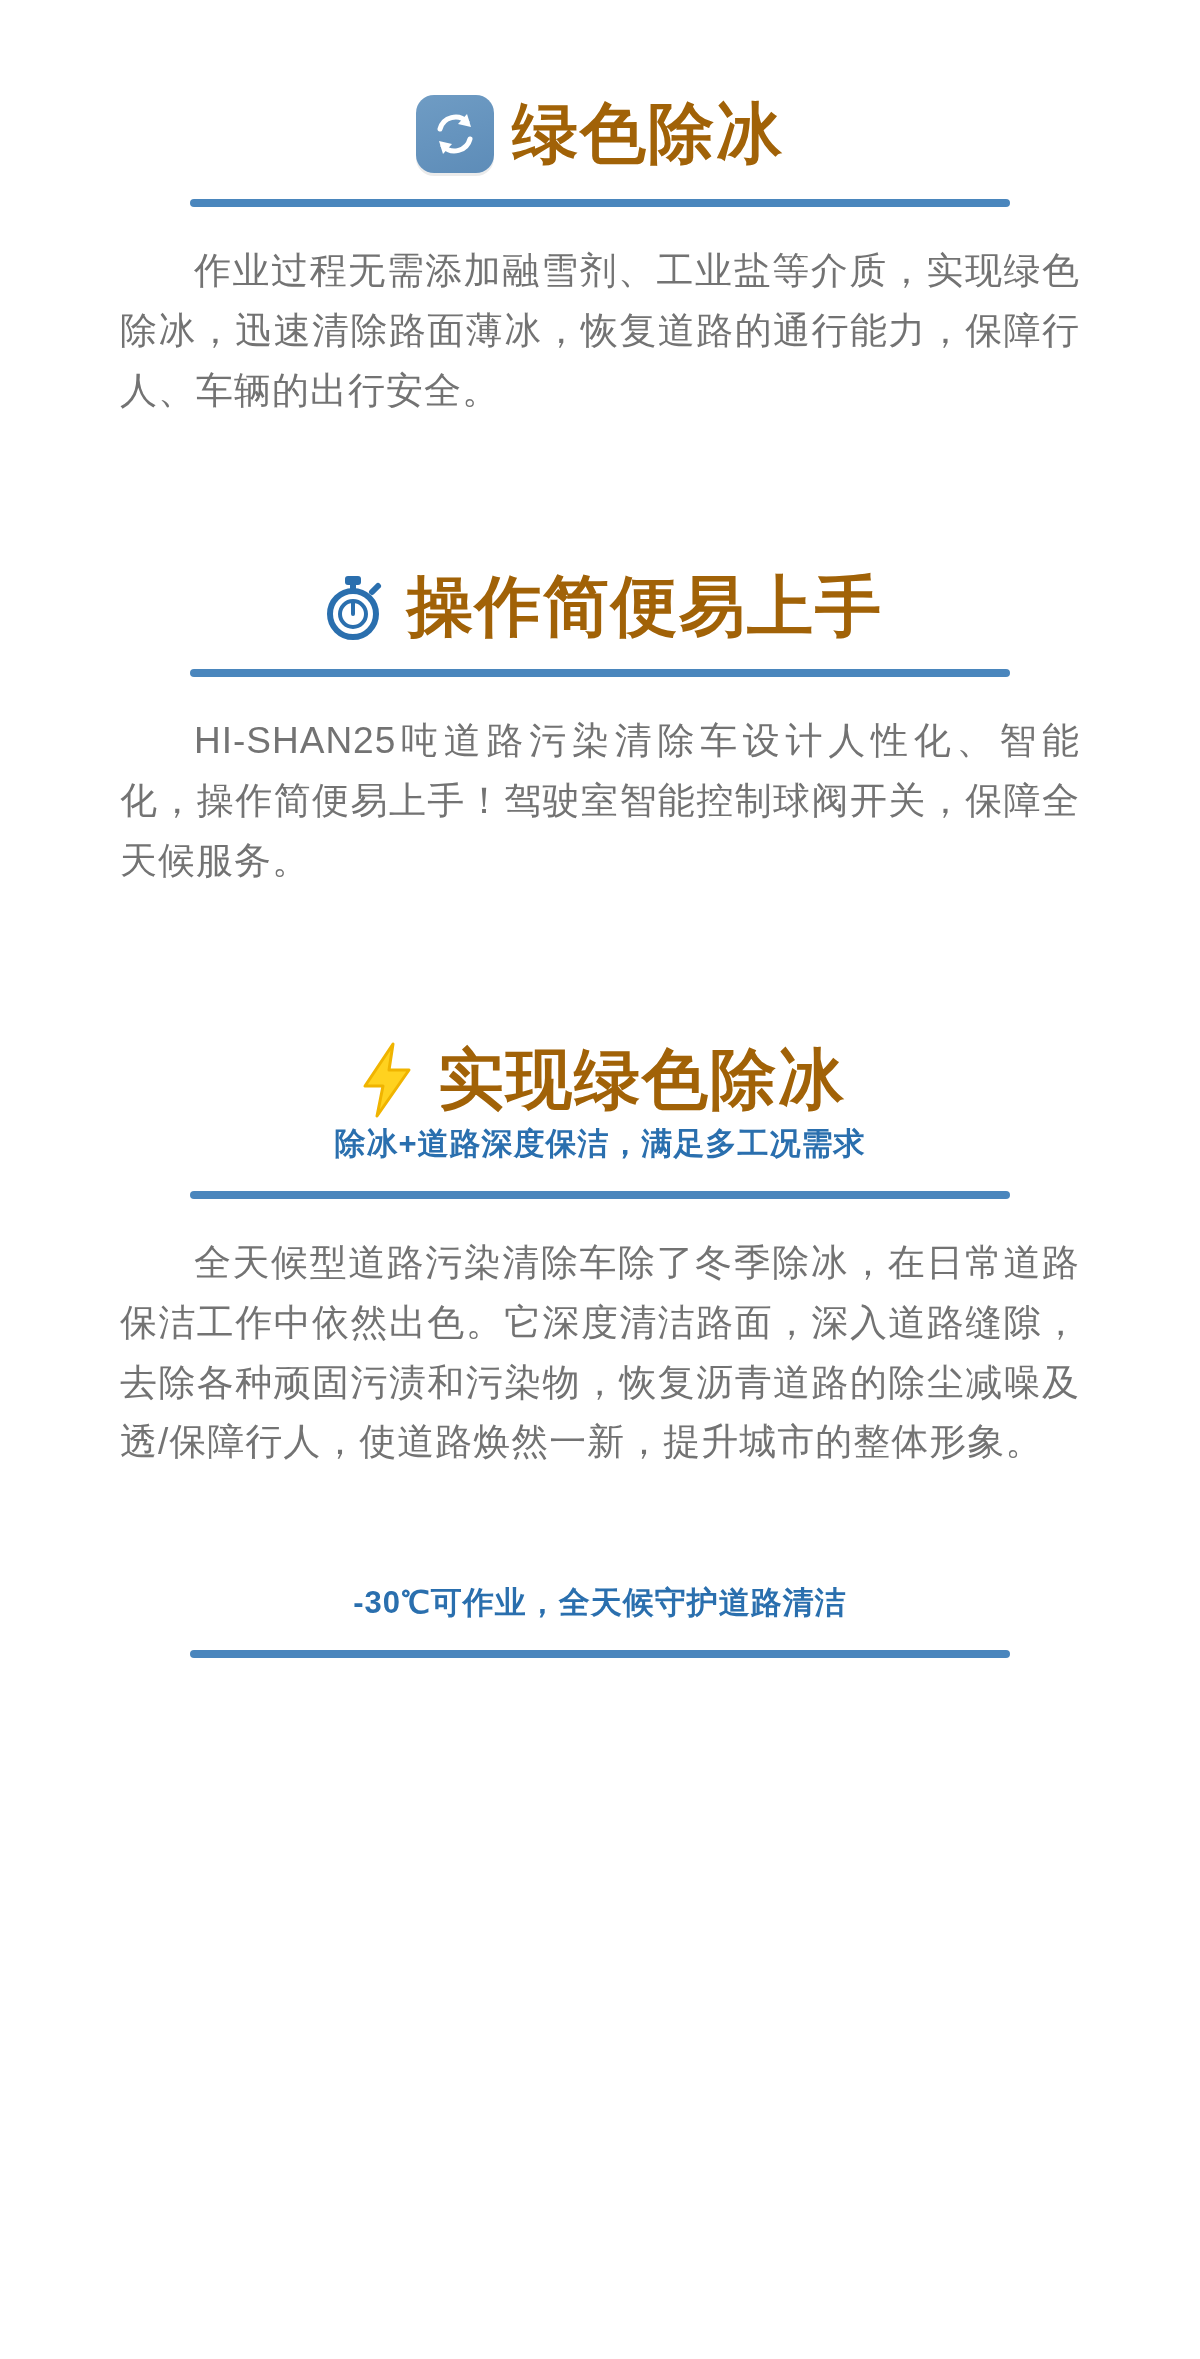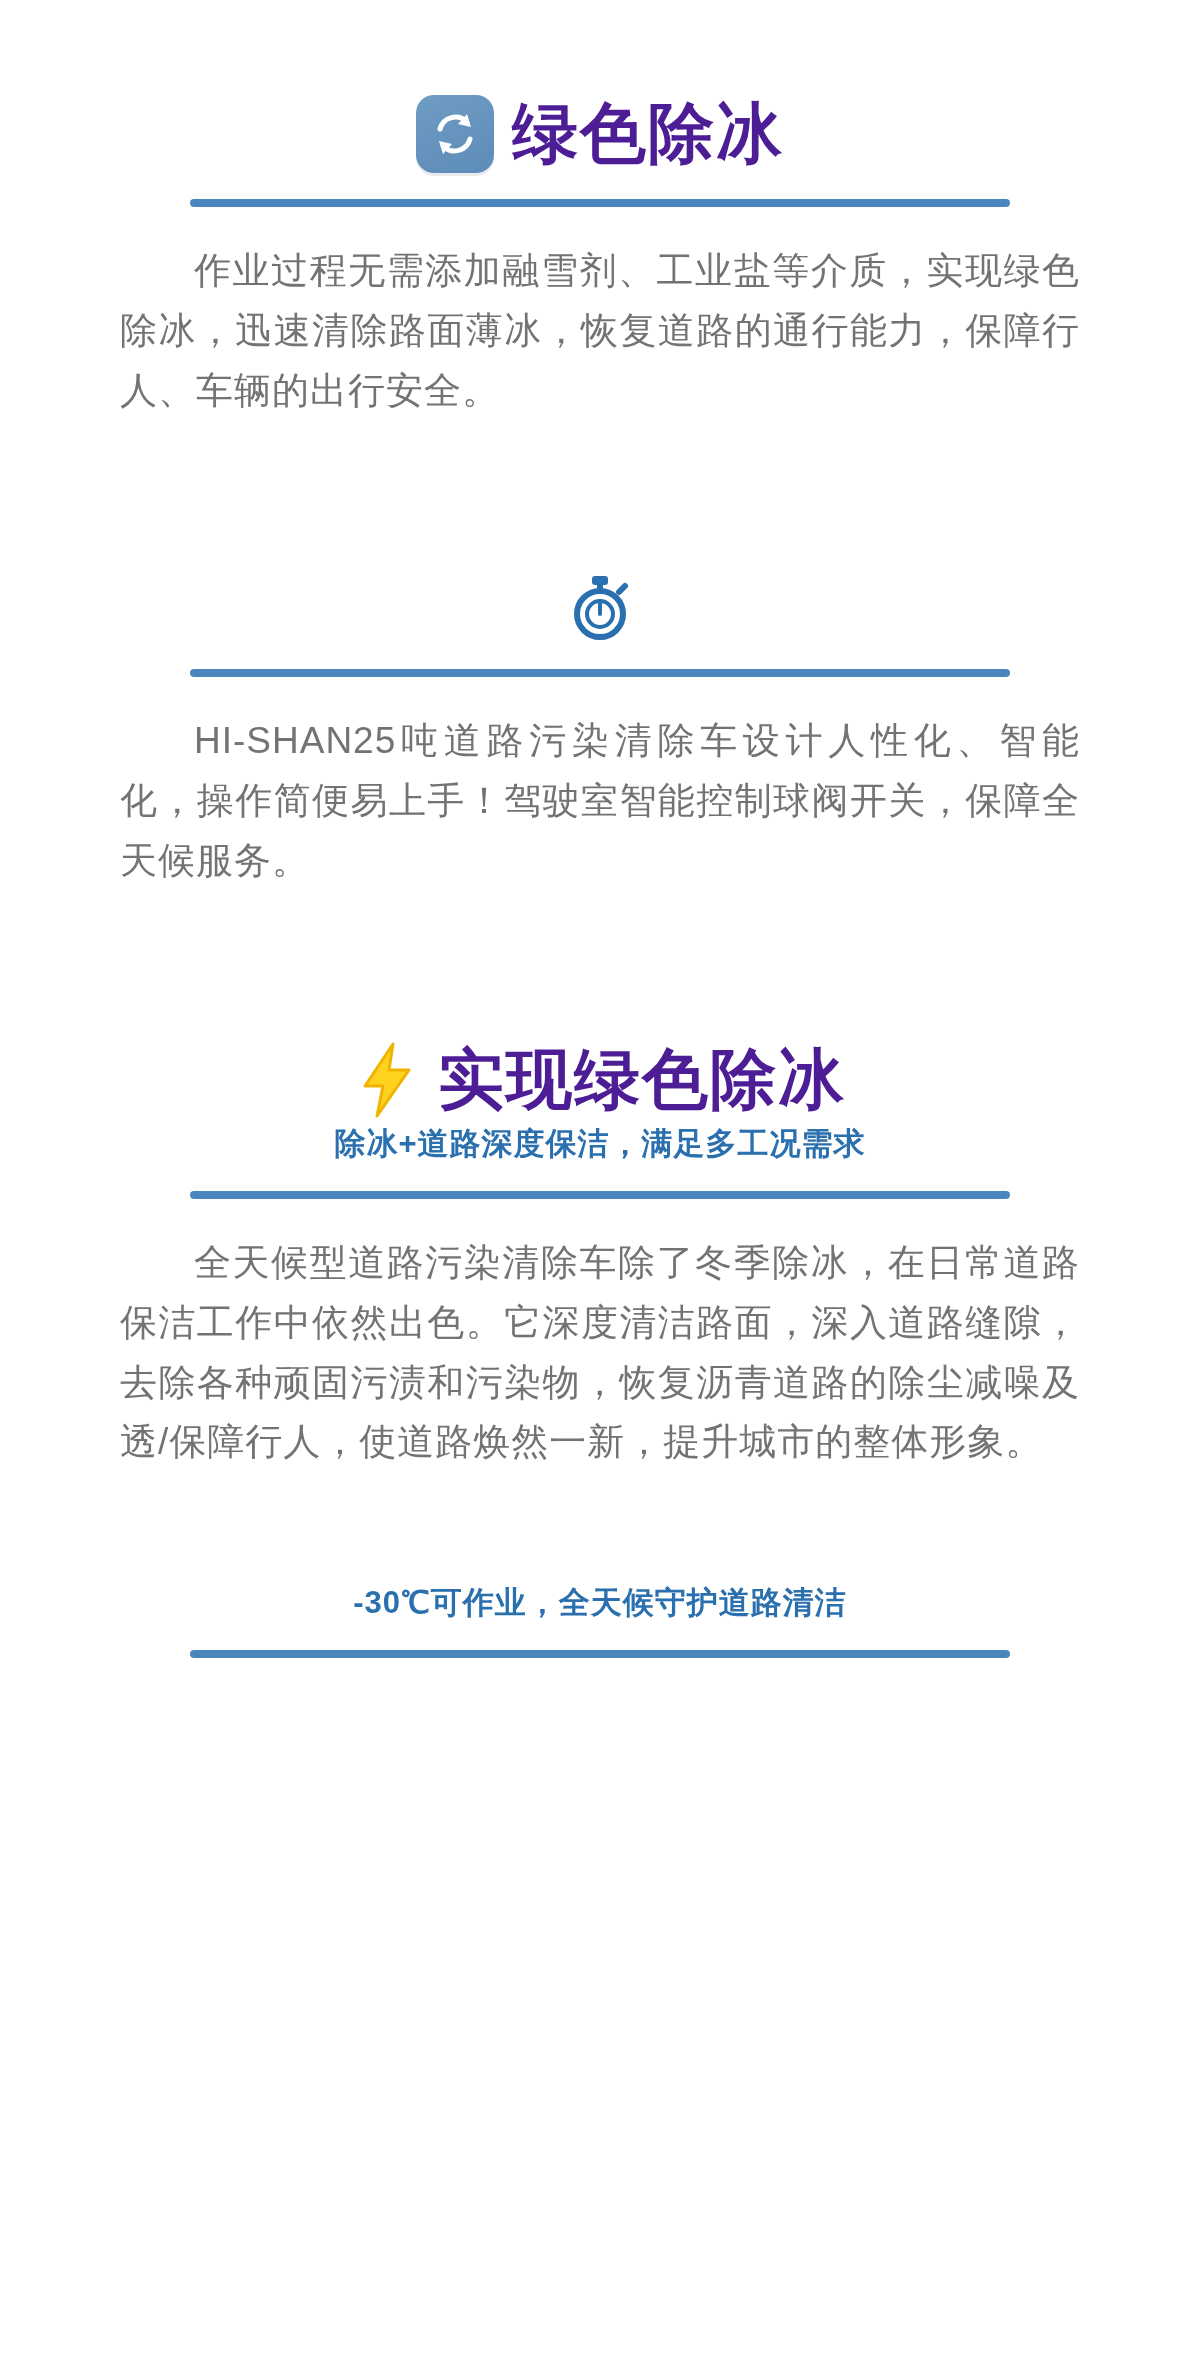--- a/index.html
+++ b/index.html
@@ -42,21 +42,21 @@
     justify-content: center;
     gap: 18px;
   }
 
   .head-title {
     font-family: "Liberation Sans", sans-serif;
     font-weight: bold;
     font-size: 66px;
     line-height: 1.05;
     letter-spacing: 2px;
-    color: #4c1d95;
+    color: #a16207;
     white-space: nowrap;
   }
 
   .sub-title {
     text-align: center;
     font-weight: bold;
     font-size: 31px;
     letter-spacing: 1px;
     color: #2a6fae;
     margin-top: 4px;
@@ -140,20 +140,21 @@
       <span class="icon icon-stopwatch">
         <svg width="66" height="70" viewBox="0 0 66 70" aria-hidden="true">
           <circle cx="33" cy="42" r="23" fill="none" stroke="#2a6fae" stroke-width="6"></circle>
           <circle cx="33" cy="42" r="13" fill="none" stroke="#2a6fae" stroke-width="4"></circle>
           <rect x="25" y="4" width="16" height="9" rx="3" fill="#2a6fae"></rect>
           <rect x="30" y="11" width="6" height="8" fill="#2a6fae"></rect>
           <line x1="33" y1="42" x2="33" y2="31" stroke="#2a6fae" stroke-width="4" stroke-linecap="round"></line>
           <line x1="52" y1="20" x2="58" y2="14" stroke="#2a6fae" stroke-width="6" stroke-linecap="round"></line>
         </svg>
       </span>
+      <span class="head-title">操作简便易上手</span>
     </div>
     <div class="rule"></div>
     <p class="body-text">HI-SHAN25吨道路污染清除车设计人性化、智能化，操作简便易上手！驾驶室智能控制球阀开关，保障全天候服务。</p>
   </section>
 
   <section class="section s3">
     <div class="head-row">
       <span class="icon icon-bolt">
         <svg width="60" height="76" viewBox="0 0 60 76" aria-hidden="true">
           <polygon points="36,2 8,44 26,44 20,74 52,28 32,28" fill="#ffd21f" stroke="#f0b400" stroke-width="3" stroke-linejoin="round"></polygon>

